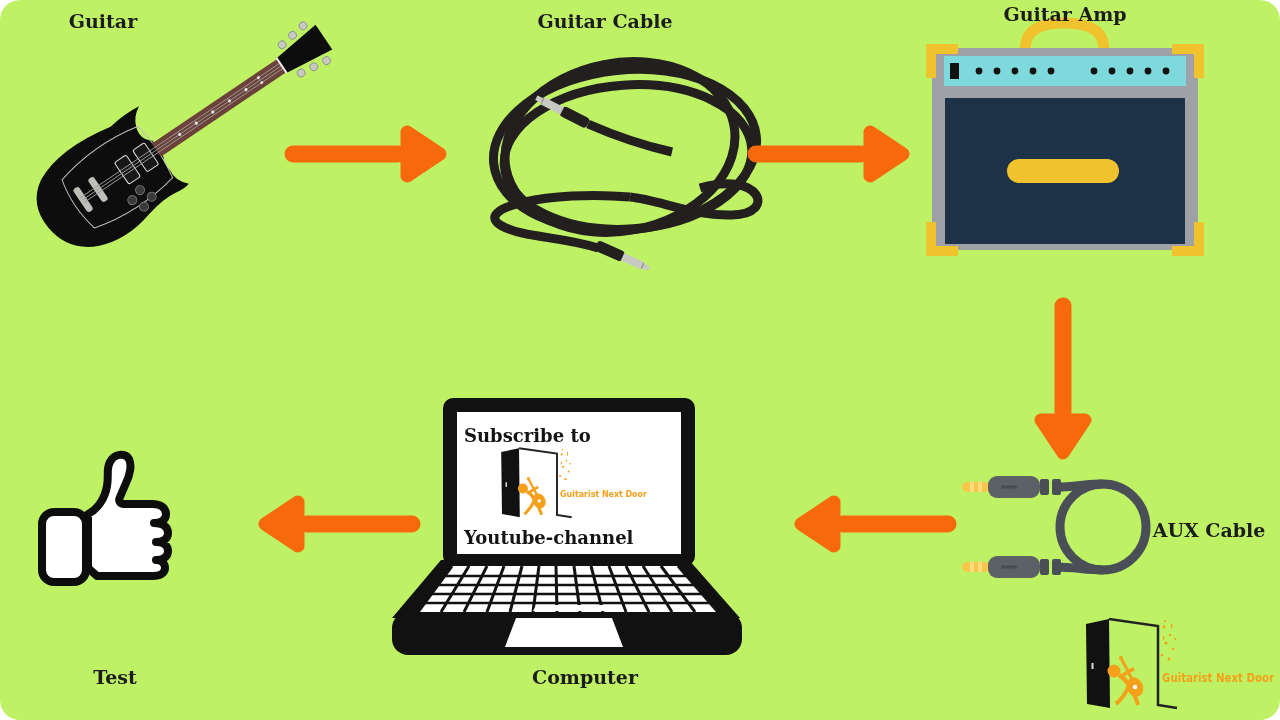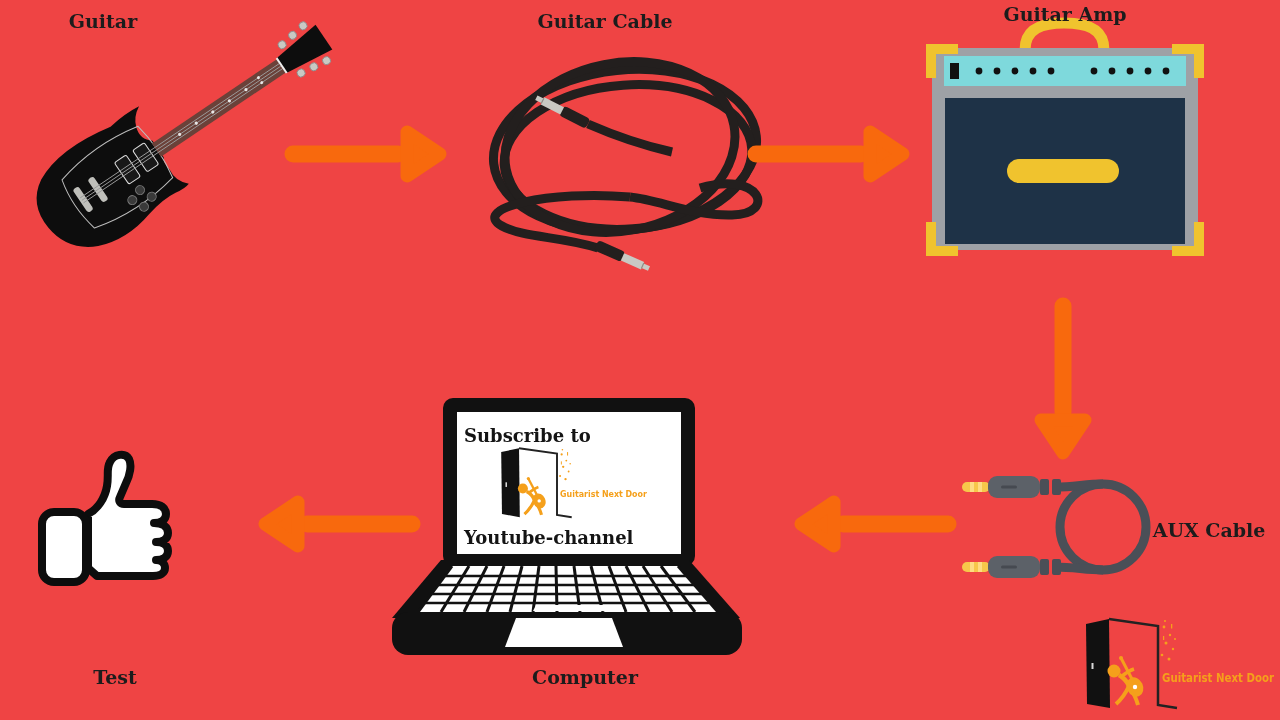--- a/index.html
+++ b/index.html
@@ -1,16 +1,16 @@
 <!DOCTYPE html>
 <html><head>
 <meta charset="utf-8">
 <style>
   html,body{margin:0;padding:0;background:#ffffff;}
-  .stage{position:relative;width:1280px;height:720px;background:#ef4444;overflow:hidden;}
+  .stage{position:relative;width:1280px;height:720px;background:#bef264;overflow:hidden;border-radius:20px;}
   svg text{user-select:none;}
   .lbl{font-family:"DejaVu Serif",serif;font-weight:700;font-size:19px;fill:#1c1c1c;}
   .lbl-sm{font-family:"DejaVu Serif",serif;font-weight:700;font-size:18px;fill:#141414;}
   .logo-text{font-family:"DejaVu Sans",sans-serif;font-weight:700;fill:#F5A01B;}
   .arrow-shaft{stroke:#F8690D;stroke-width:17;stroke-linecap:round;fill:none;}
   .arrow-head{fill:#F8690D;stroke:#F8690D;stroke-width:13;stroke-linejoin:round;}
   .cable{stroke:#231f1e;stroke-width:9;fill:none;}
   .auxwire{stroke:#4A4F57;stroke-width:9;fill:none;}
   .keyline{stroke:#111;stroke-width:3;}
   .rowline{stroke:#111;stroke-width:2.5;}

